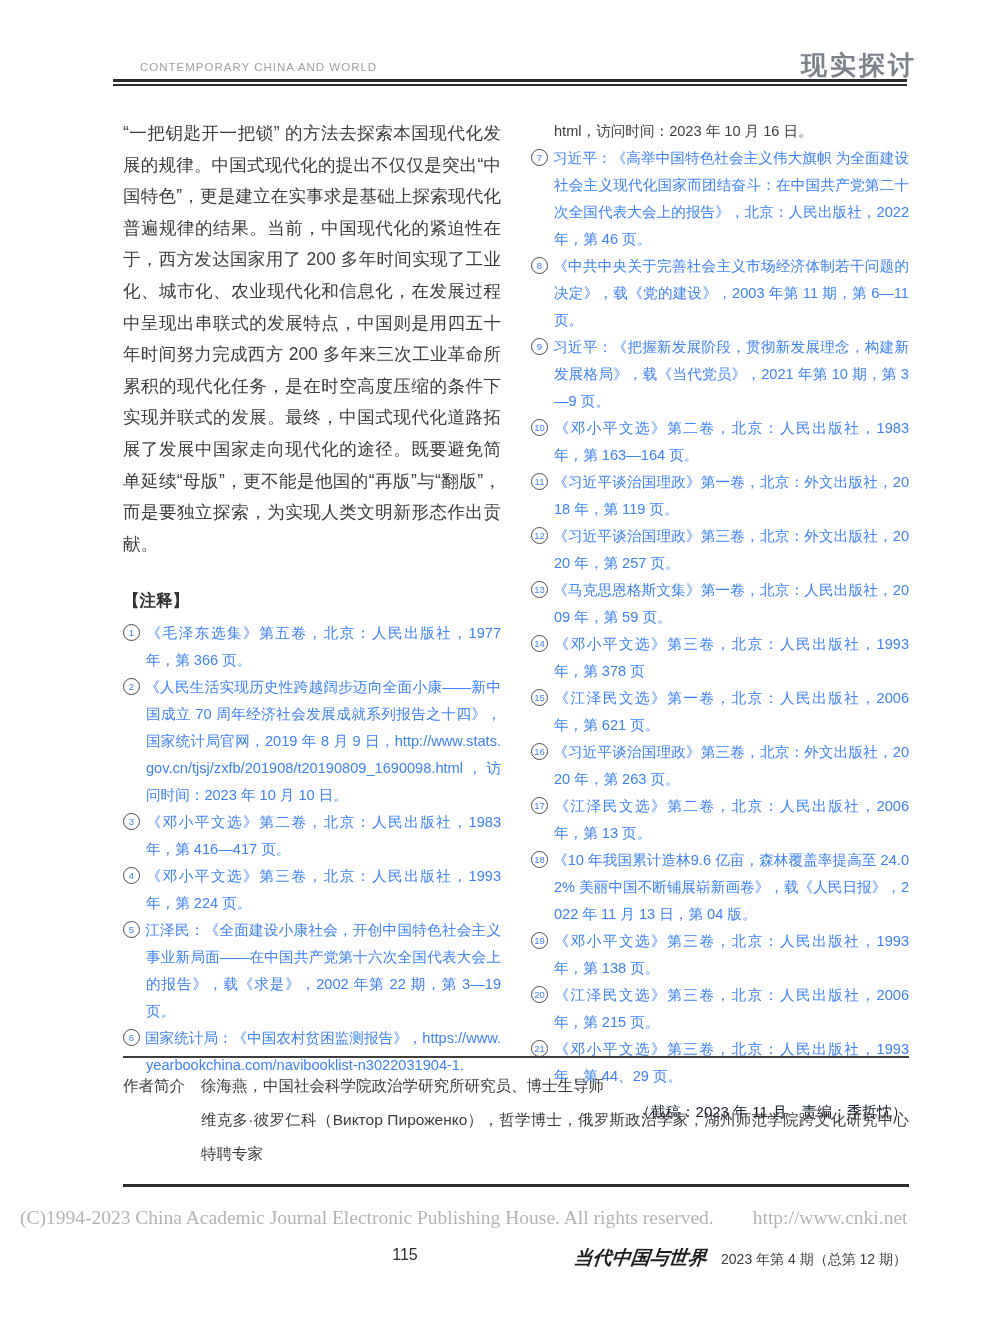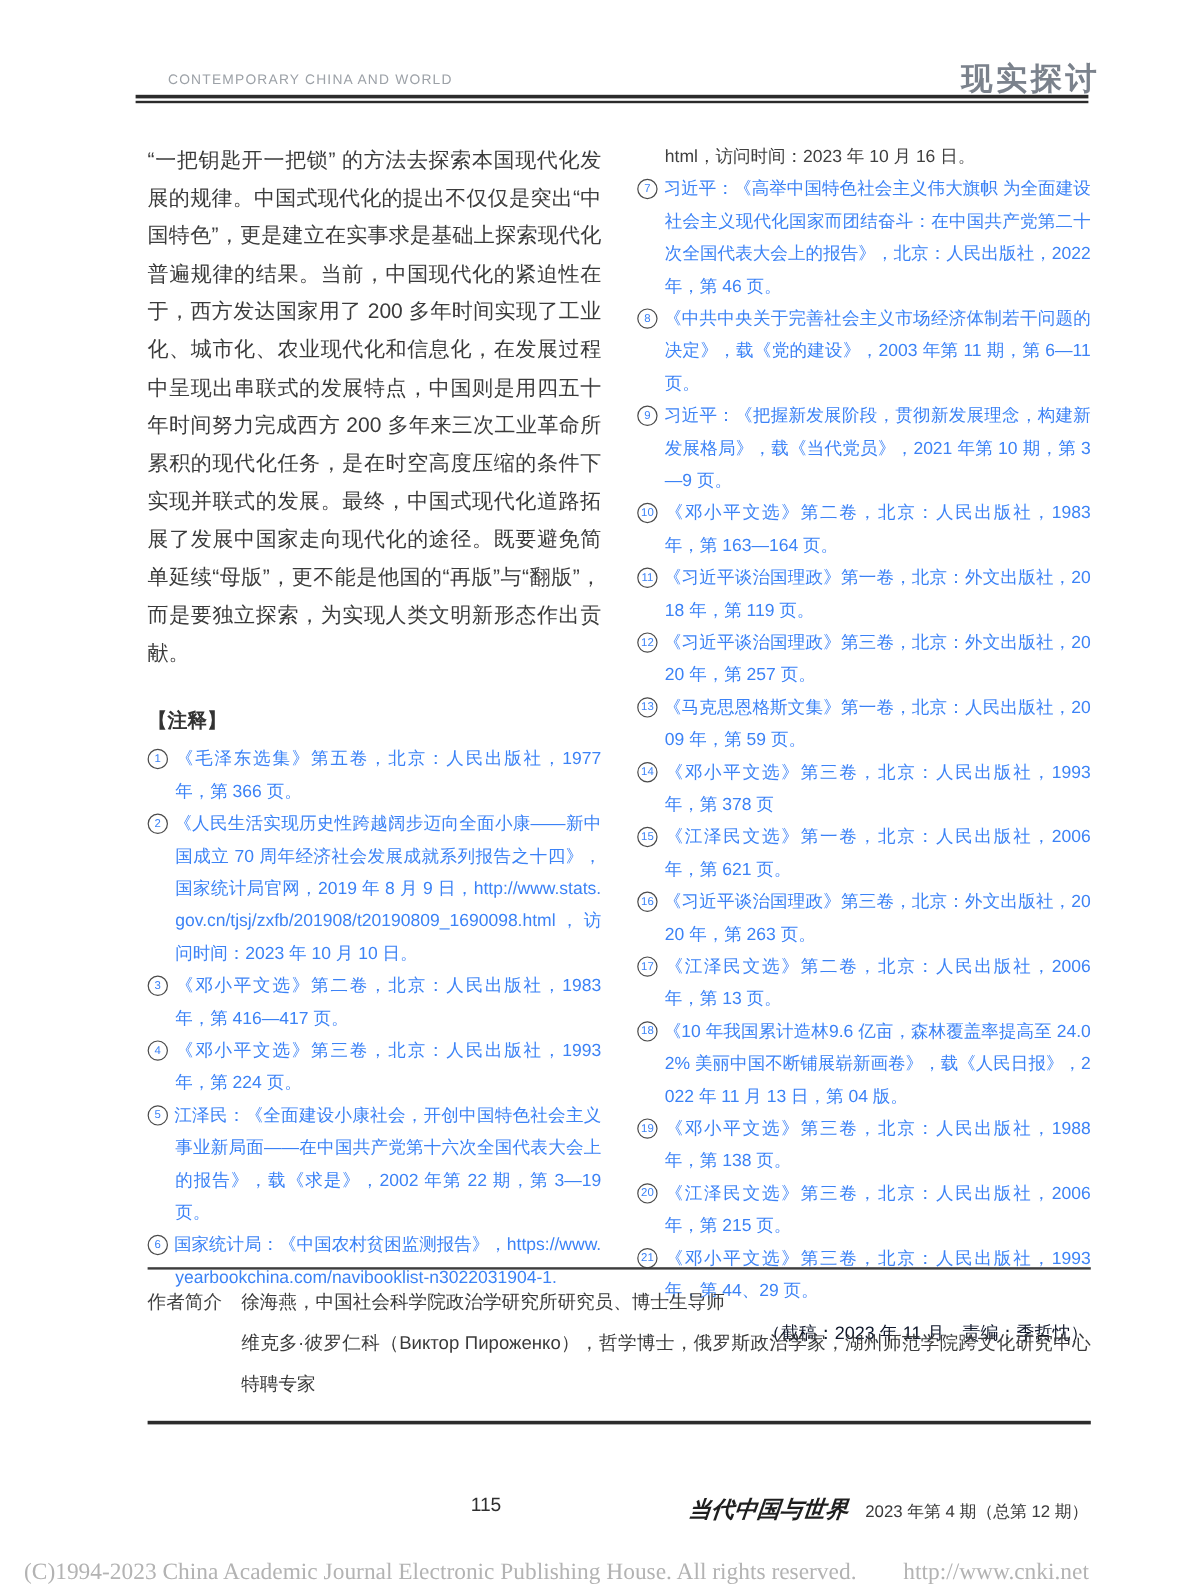--- a/index.html
+++ b/index.html
@@ -110,21 +110,21 @@
     font-family:"Liberation Serif","DejaVu Serif",serif;
     font-style:italic; font-weight:bold;
     font-size:19px; color:#1e1e1e;
     transform:skewX(-6deg);
     margin-right:14px;
   }
   .issue-info {
     font-size:14px; color:#3a3a3a;
   }
   .copyright {
-    position:absolute; left:20px; top:1296px; width:880px;
+    position:absolute; left:20px; top:1204px; width:880px;
     text-align:center;
     font-family:"Liberation Serif","DejaVu Serif",serif;
     font-size:19.5px; color:#b3b3b3;
     white-space:nowrap;
   }
 </style>
 </head>
 <body>
 
 <div class="journal-en">CONTEMPORARY CHINA AND WORLD</div>
@@ -157,21 +157,21 @@
     <p class="note"><span class="marker">9</span><span>习近平：《把握新发展阶段，贯彻新发展理念，构建新发展格局》，载《当代党员》，2021 年第 10 期，第 3—9 页。</span></p>
     <p class="note"><span class="marker">10</span><span>《邓小平文选》第二卷，北京：人民出版社，1983 年，第 163—164 页。</span></p>
     <p class="note"><span class="marker">11</span><span>《习近平谈治国理政》第一卷，北京：外文出版社，2018 年，第 119 页。</span></p>
     <p class="note"><span class="marker">12</span><span>《习近平谈治国理政》第三卷，北京：外文出版社，2020 年，第 257 页。</span></p>
     <p class="note"><span class="marker">13</span><span>《马克思恩格斯文集》第一卷，北京：人民出版社，2009 年，第 59 页。</span></p>
     <p class="note"><span class="marker">14</span><span>《邓小平文选》第三卷，北京：人民出版社，1993 年，第 378 页</span></p>
     <p class="note"><span class="marker">15</span><span>《江泽民文选》第一卷，北京：人民出版社，2006 年，第 621 页。</span></p>
     <p class="note"><span class="marker">16</span><span>《习近平谈治国理政》第三卷，北京：外文出版社，2020 年，第 263 页。</span></p>
     <p class="note"><span class="marker">17</span><span>《江泽民文选》第二卷，北京：人民出版社，2006 年，第 13 页。</span></p>
     <p class="note"><span class="marker">18</span><span>《10 年我国累计造林9.6 亿亩，森林覆盖率提高至 24.02% 美丽中国不断铺展崭新画卷》，载《人民日报》，2022 年 11 月 13 日，第 04 版。</span></p>
-    <p class="note"><span class="marker">19</span><span>《邓小平文选》第三卷，北京：人民出版社，1988 年，第 138 页。</span></p>
+    <p class="note"><span class="marker">19</span><span>《邓小平文选》第三卷，北京：人民出版社，1993 年，第 138 页。</span></p>
     <p class="note"><span class="marker">20</span><span>《江泽民文选》第三卷，北京：人民出版社，2006 年，第 215 页。</span></p>
     <p class="note"><span class="marker">21</span><span>《邓小平文选》第三卷，北京：人民出版社，1993 年，第 44、29 页。</span></p>
 
     <p class="closing">（截稿：2023 年 11 月　责编：季哲忱）</p>
   </div>
 </div>
 
 <div class="authors">
   <div class="label">作者简介</div>
   <div class="bios">

